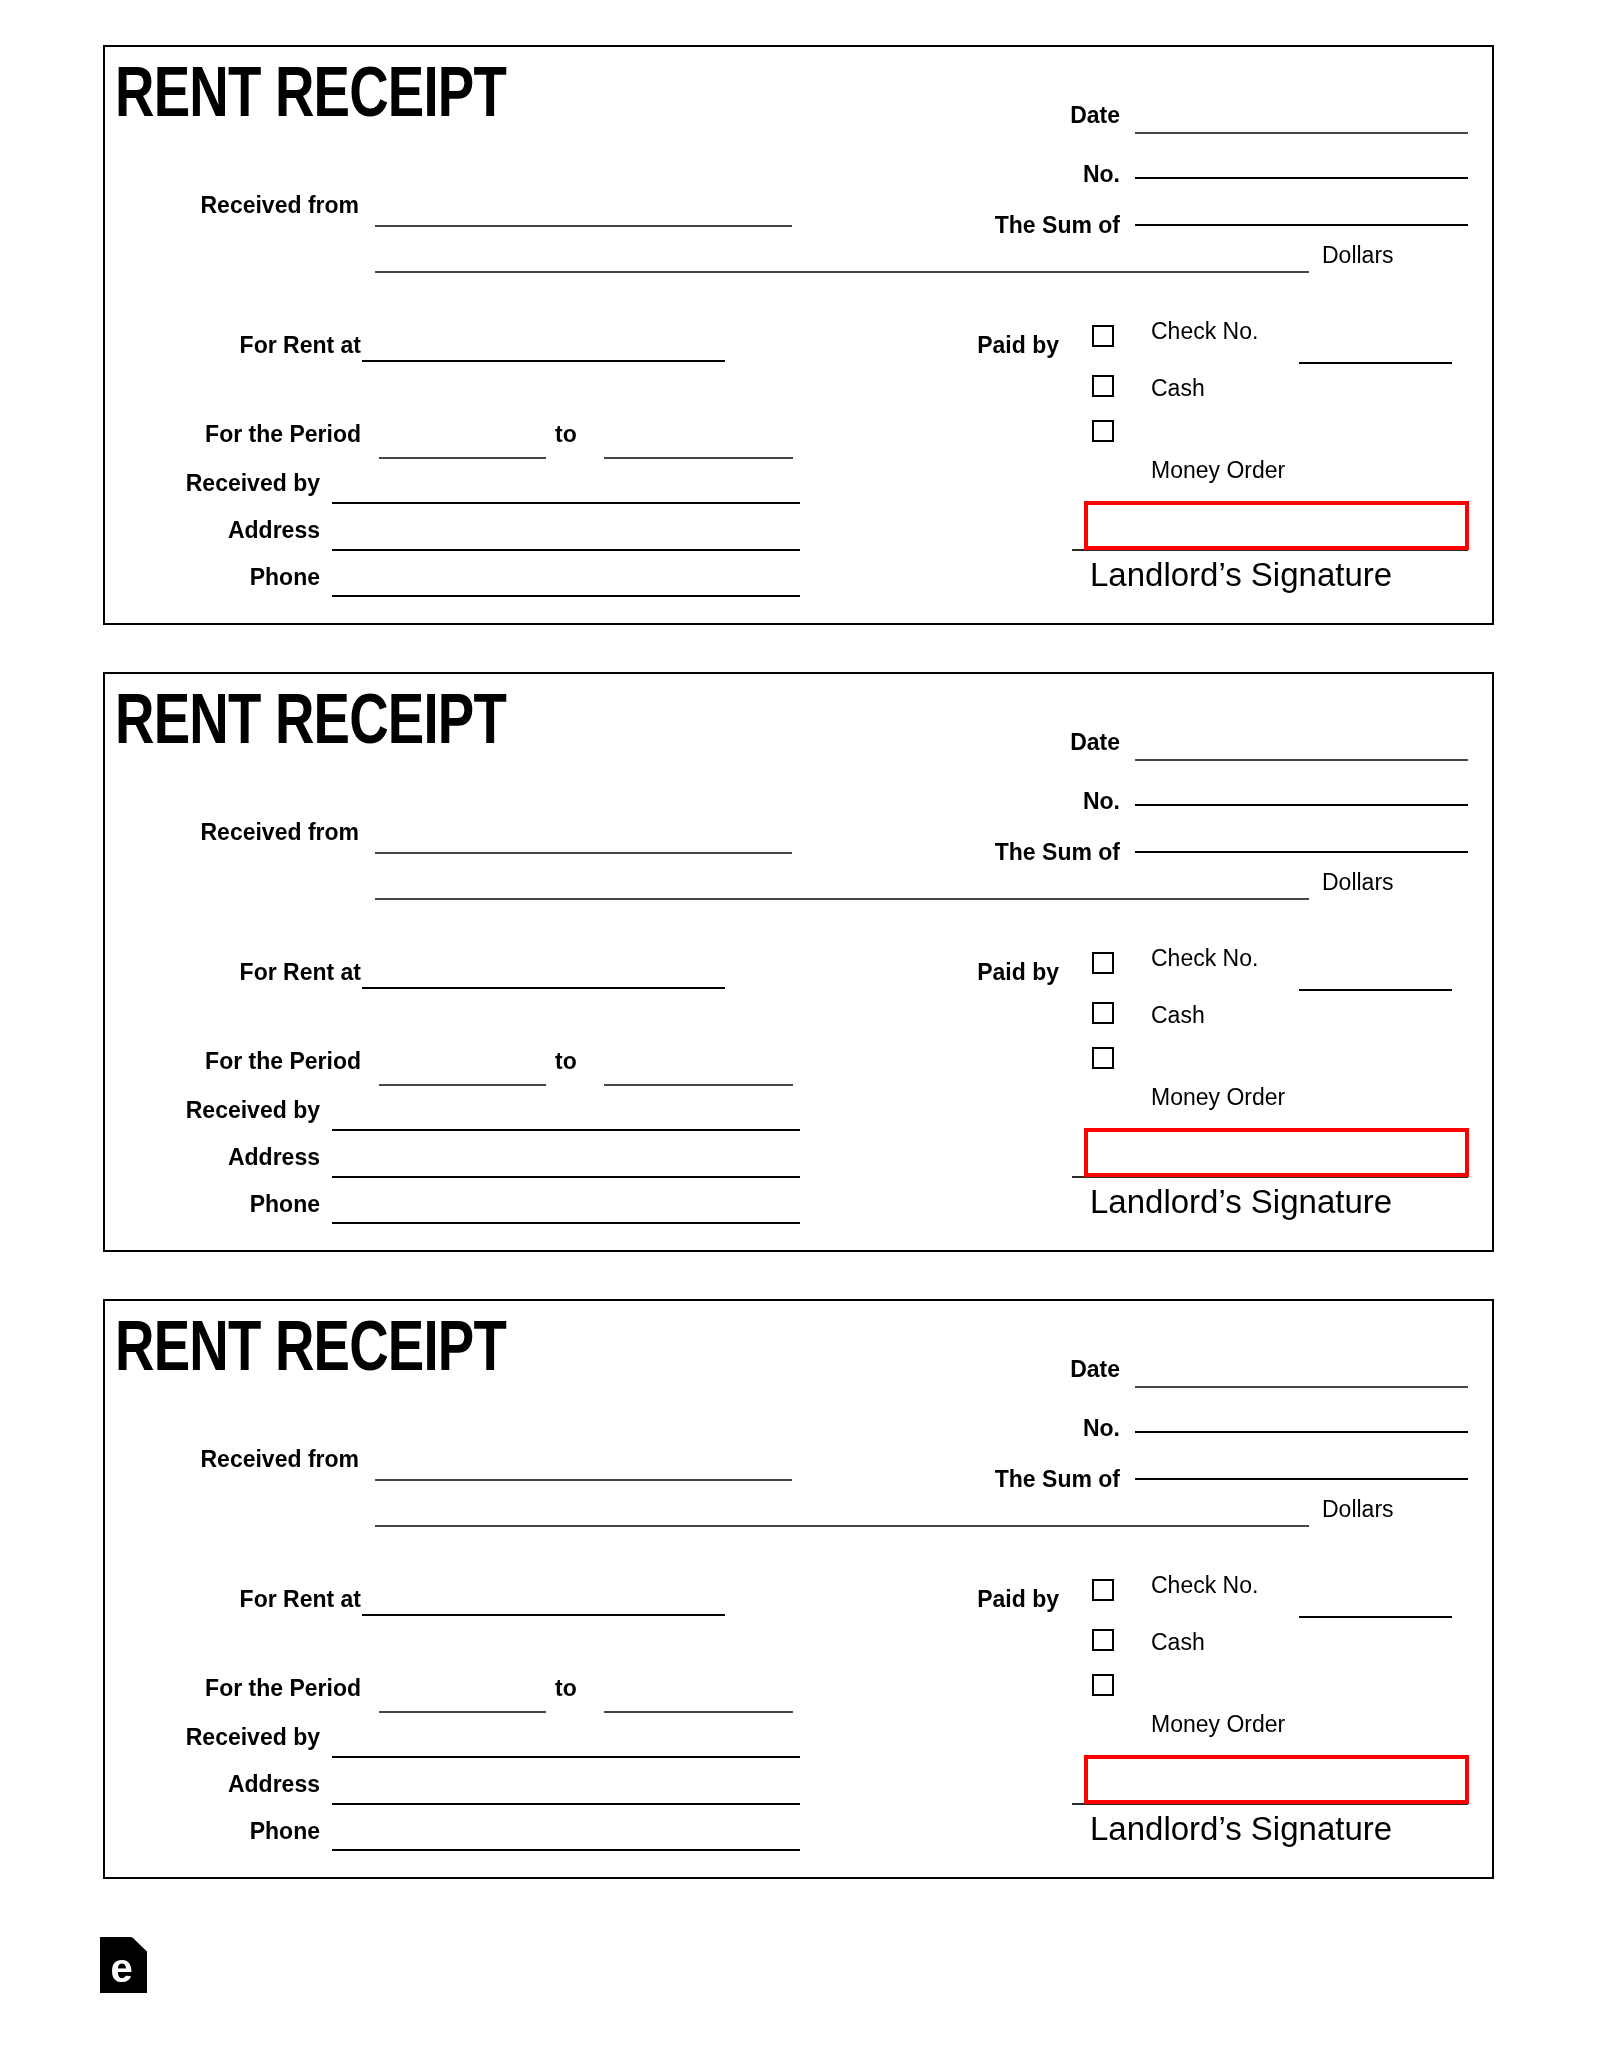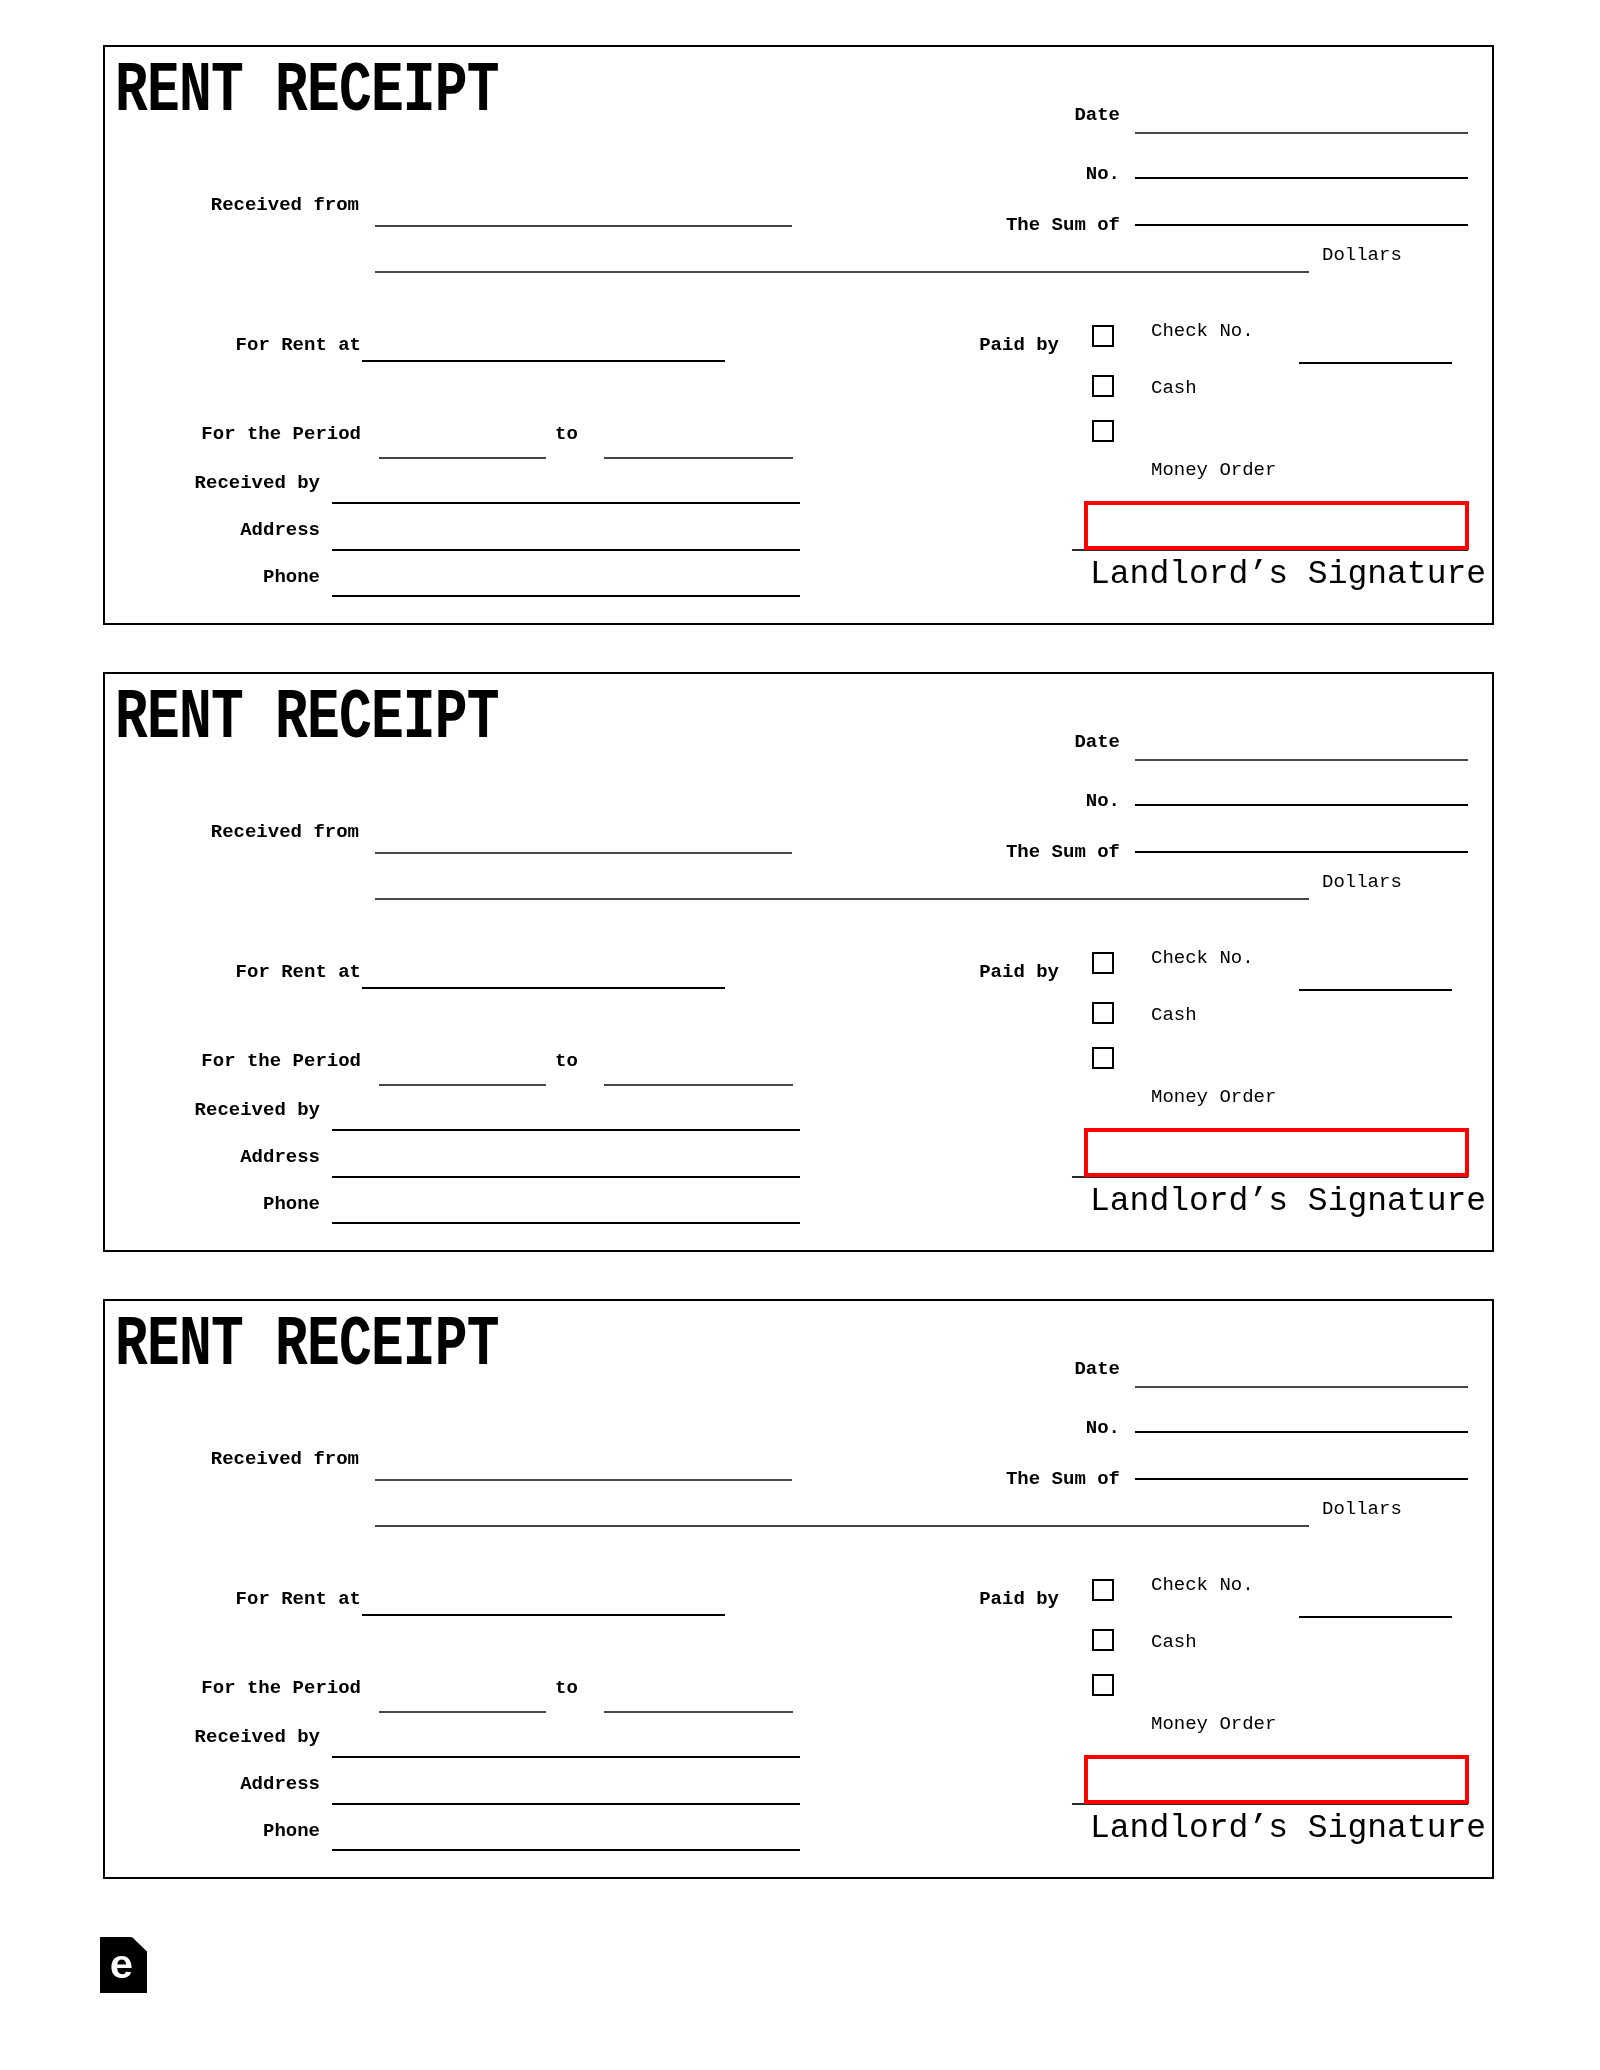--- a/index.html
+++ b/index.html
@@ -1,32 +1,32 @@
 <!DOCTYPE html>
 <html><head>
 <meta charset="utf-8">
 <style>
   html,body{margin:0;padding:0;background:#ffffff;}
   #page{
     position:relative;width:1600px;height:2070px;background:#ffffff;
-    font-family:Liberation Mono, monospace;color:#000;overflow:hidden;
+    font-family:Liberation Sans, sans-serif;color:#000;overflow:hidden;
   }
   .receipt{
     position:absolute;left:103px;width:1391px;height:580px;
     border:2px solid #000;box-sizing:border-box;background:#fff;
   }
   #receipts .receipt:nth-of-type(1){top:45px;}
   #receipts .receipt:nth-of-type(2){top:672px;}
   #receipts .receipt:nth-of-type(3){top:1299px;}
 
   .title{
     position:absolute;left:10px;top:10px;font-size:70px;font-weight:bold;
     line-height:70px;letter-spacing:-1px;transform:scaleX(0.78);transform-origin:0 0;white-space:nowrap;
   }
-  .lbl{position:absolute;font-size:19px;line-height:32px;white-space:nowrap;}
+  .lbl{position:absolute;font-size:23px;line-height:32px;white-space:nowrap;}
   .b{font-weight:bold;}
   .ra{text-align:right;}
 
   .fline{position:absolute;height:0;border-bottom:2px solid #464646;}
   .dark{border-bottom-color:#000;}
 
   
   .lbl-date,.lbl-no,.lbl-sum{left:700px;width:315px;}
   .lbl-date{top:52px;} .lbl-no{top:111px;text-align:right;} .lbl-sum{top:142px;margin-top:20px;}
   .ln-date{left:1030px;width:333px;top:85px;}

